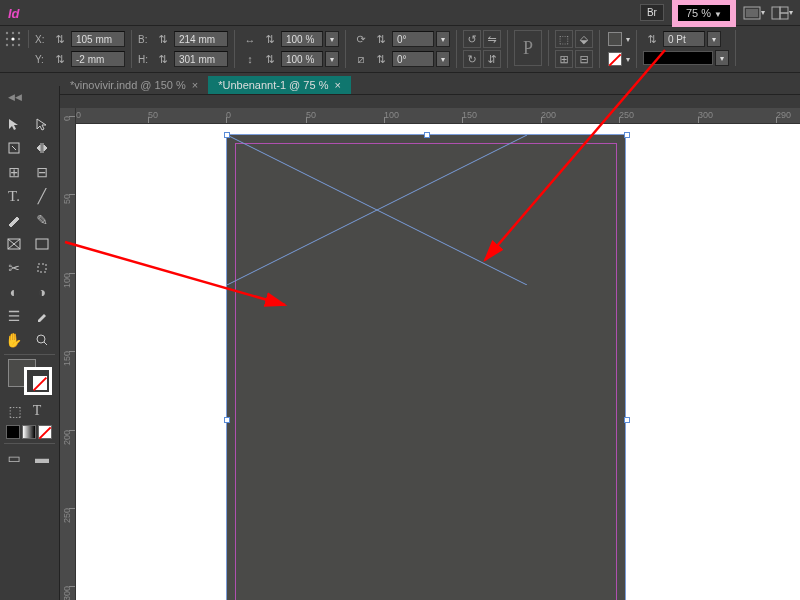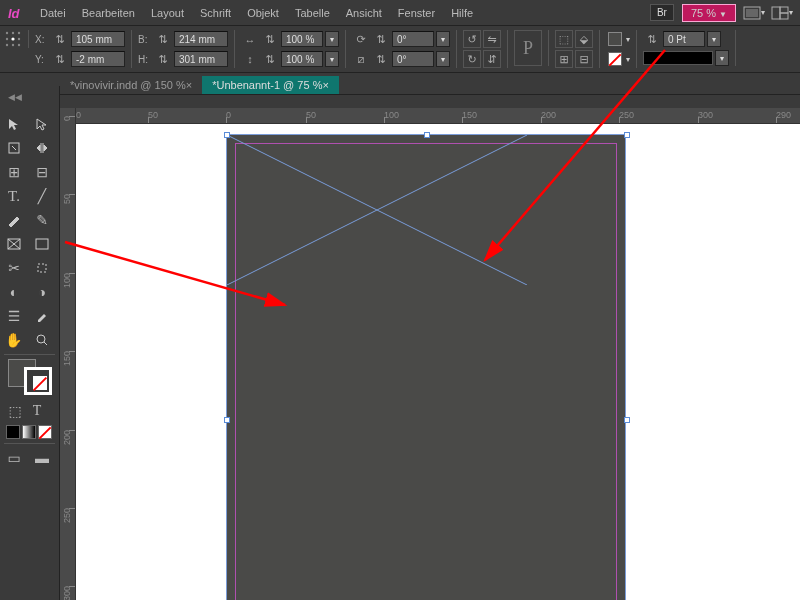--- a/index.html
+++ b/index.html
@@ -1,33 +1,33 @@
 <!DOCTYPE html>
 <html><head>
 <meta charset="utf-8">
 <style>
 *{margin:0;padding:0;box-sizing:border-box;font-family:Arial,Helvetica,sans-serif}
 body{background:#3a3a3a;color:#ccc;font-size:11px;overflow:hidden}
 .menubar{height:26px;background:#3a3a3a;display:flex;align-items:center;padding:0 4px;border-bottom:1px solid #222}
 .menubar .logo{width:24px;height:18px;display:flex;align-items:flex-start;justify-content:center;margin-right:4px}
 .menubar .menu-item{padding:4px 8px;cursor:pointer;color:#bbb}
 .menubar .spacer{flex:1}
-.menubar .zoom{background:#be185d;border:1px solid #f9a8d4;padding:2px 8px;margin:0 4px}
+.menubar .zoom{background:#000000;border:6px solid #f9a8d4;padding:2px 8px;margin:0 4px}
 .menubar .mb-icon{width:24px;height:20px;display:flex;align-items:center;justify-content:center;margin:0 2px}
 .options-bar{background:#3a3a3a;border-bottom:1px solid #222;padding:4px;display:flex;gap:6px;align-items:flex-start}
 .opt-group{display:flex;flex-direction:column;gap:2px;border-right:1px solid #555;padding-right:6px}
 .opt-row{display:flex;align-items:center;gap:2px}
 .opt-icon{width:18px;height:18px;display:flex;align-items:center;justify-content:center;color:#aaa}
 .opt-label{width:14px;color:#aaa;font-size:10px}
 .opt-input{background:#5a5a5a;border:1px solid #222;border-top-color:#111;color:#ddd;padding:1px 4px;font-size:10px;width:54px;height:16px}
 .opt-input.small{width:42px}
 .opt-drop{background:#5a5a5a;border:1px solid #222;color:#ddd;width:14px;height:16px;display:flex;align-items:center;justify-content:center;font-size:8px}
 .opt-btn{width:18px;height:18px;background:#3a3a3a;border:1px solid #555;display:flex;align-items:center;justify-content:center;color:#aaa}
 .tabs{background:#3a3a3a;display:flex;height:22px;align-items:flex-end;padding-left:60px;border-bottom:1px solid #222}
-.tab{padding:3px 10px;color:#999;font-size:11px;display:flex;align-items:center;}
+.tab{padding:3px 10px;color:#999;font-size:11px;display:flex;align-items:center;gap:6px}
 .tab.active{background:#0f766e;color:#ddd}
 .tab .close{font-size:11px;cursor:pointer}
 .workspace{position:absolute;top:108px;left:60px;right:0;bottom:0;background:#3f3f3f;overflow:hidden}
 .hruler{position:absolute;top:0;left:16px;right:0;height:16px;background:#4a4a4a;border-bottom:1px solid #333}
 .vruler{position:absolute;top:0;left:0;bottom:0;width:16px;background:#4a4a4a;border-right:1px solid #333}
 .ruler-corner{position:absolute;top:0;left:0;width:16px;height:16px;background:#4a4a4a;border-right:1px solid #333;border-bottom:1px solid #333}
 .canvas-area{position:absolute;top:16px;left:16px;right:0;bottom:0;background:#fff}
 .frame{position:absolute;background:#4a4a48;border:1px solid #7a9cd8}
 .margin-box{position:absolute;border:1px solid #b050b0;pointer-events:none}
 .diag{position:absolute;inset:0}
@@ -60,31 +60,20 @@
 </head>
 <body>
 
 <div class="menubar">
   <div class="logo">
     <svg width="20" height="18">
         <rect width="20" height="18" fill="#3a3a3a"></rect>
         <text x="2" y="14" fill="#e749c3" font-size="13" font-weight="bold" font-style="italic">Id</text>
       </svg>
   </div>
-  <div id="menu-items" style="display: flex;">
-      <div class="menu-item">Datei</div>
-      <div class="menu-item">Bearbeiten</div>
-      <div class="menu-item">Layout</div>
-      <div class="menu-item">Schrift</div>
-      <div class="menu-item">Objekt</div>
-      <div class="menu-item">Tabelle</div>
-      <div class="menu-item">Ansicht</div>
-      <div class="menu-item">Fenster</div>
-      <div class="menu-item">Hilfe</div>
-    </div>
   <div class="spacer"></div>
   <div class="br-badge">Br</div>
   <div class="zoom"><span>75 %</span> <span style="font-size:8px">▼</span></div>
   <div class="mb-icon">
       <svg width="18" height="14">
         <rect x="1" y="1" width="16" height="12" fill="none" stroke="#aaa"></rect>
         <rect x="3" y="3" width="12" height="8" fill="#666"></rect>
       </svg>
       <span style="font-size:8px">▾</span>
     </div>

